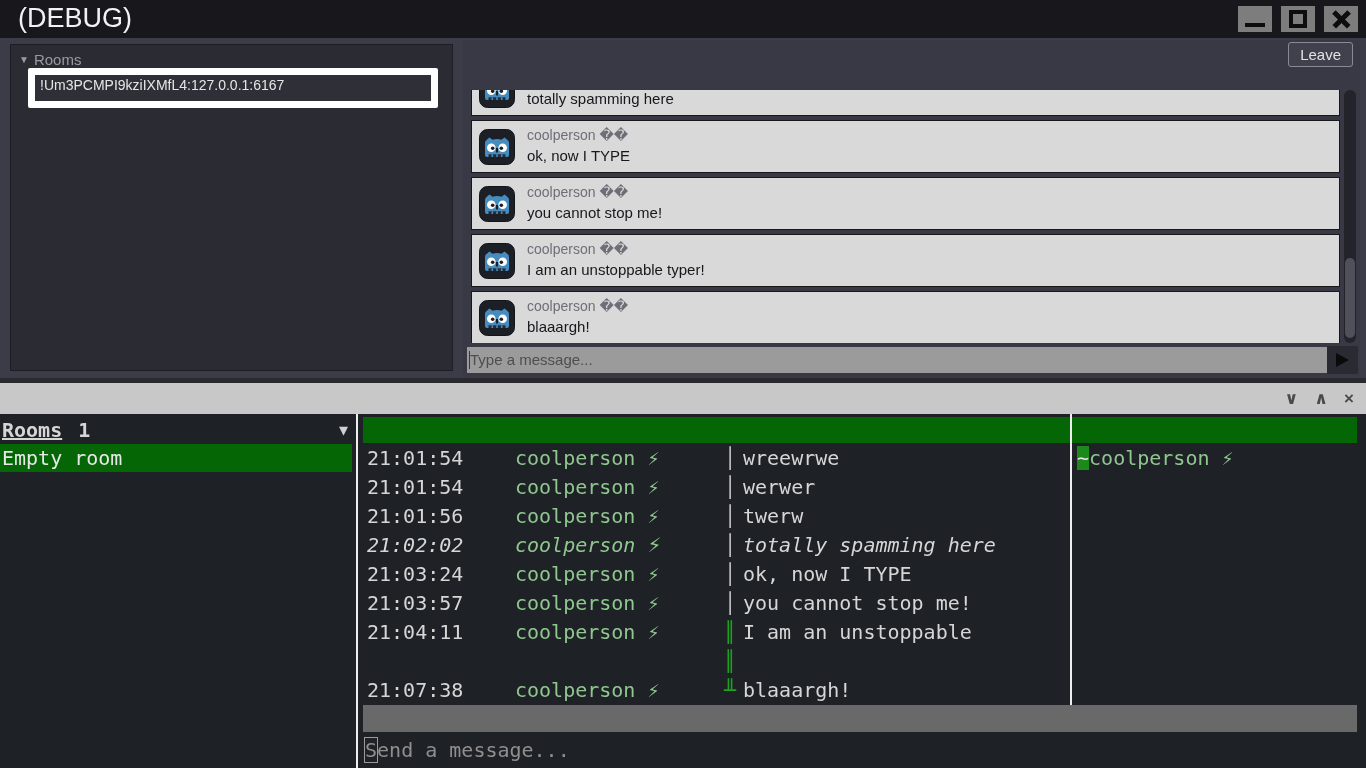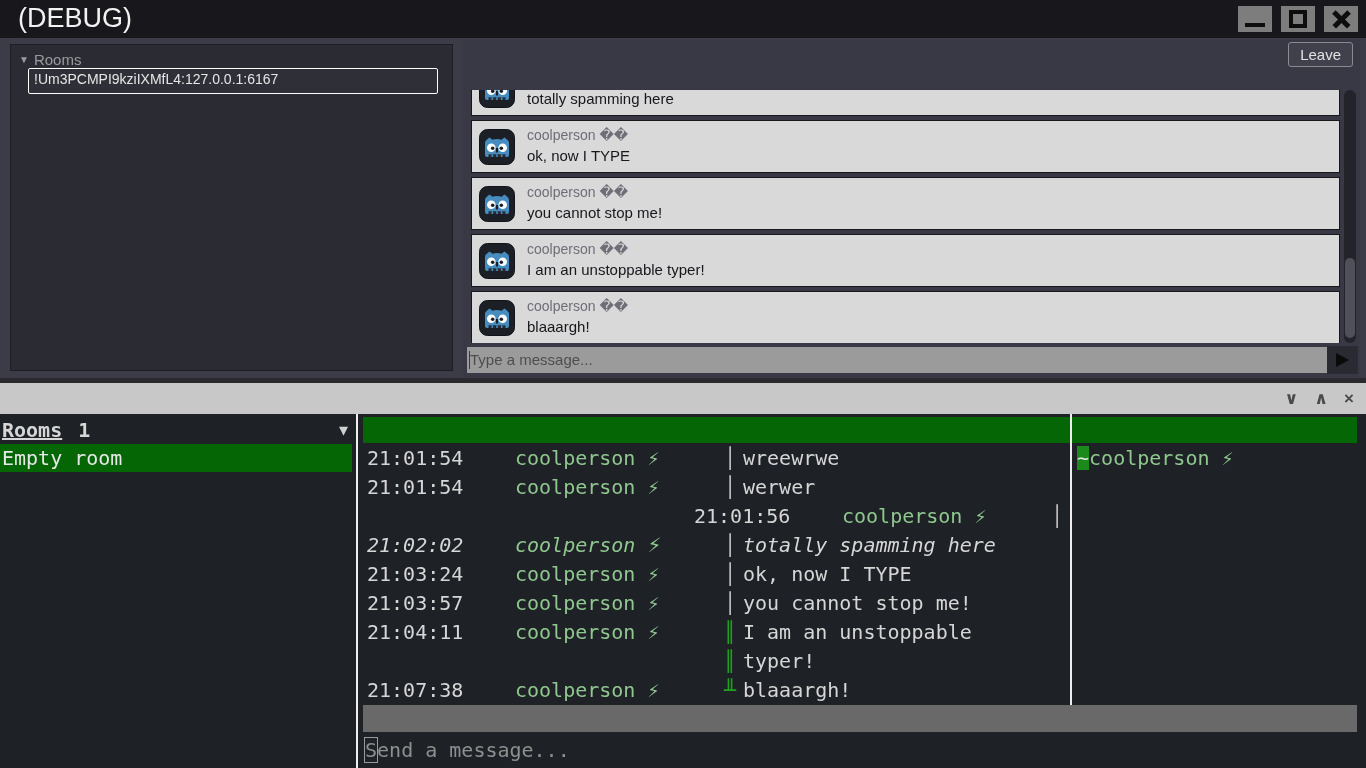--- a/index.html
+++ b/index.html
@@ -15,22 +15,22 @@
   .g-max { position:absolute; left:8px; top:4px; width:18px; height:18px; border:4px solid #0d0d0d; }
   .g-x1,.g-x2 { position:absolute; left:7px; top:11px; width:21px; height:4.5px; background:#0d0d0d; }
   .g-x1 { transform:rotate(45deg);} .g-x2 { transform:rotate(-45deg);}
 
   .main { position:absolute; left:0; top:38px; width:1366px; height:340px; background:#3c3c48; }
 
   .rooms-panel { position:absolute; left:10px; top:6px; width:443px; height:327px;
                  background:#2b2b33; border:1px solid #1d1d24; }
   .tree-row { position:absolute; left:8px; top:6px; color:#9a9a9f; font-size:15px; display:flex; align-items:center; gap:5px; }
   .tree-arrow { font-size:10px; color:#9a9a9f; }
-  .room-item { position:absolute; left:17px; top:23px; width:410px; height:26px; background:#2f2f38;
-               border:1px solid #ffffff; border-radius:2px; color:#e6e6e6; font-size:14px;
+  .room-item { position:absolute; left:17px; top:23px; width:410px; height:40px; background:#2f2f38;
+               border:7px solid #ffffff; border-radius:2px; color:#e6e6e6; font-size:14px;
                line-height:20px; padding-left:5px; white-space:nowrap; overflow:hidden; }
 
   .chat-panel { position:absolute; left:463px; top:2px; width:897px; height:337px; background:#393945; }
   .leave-btn { position:absolute; right:7px; top:2px; padding:3px 11px; font-size:15px; color:#e2e2e2;
                background:#41414d; border:1px solid #8a8a93; border-radius:3px; }
   .msg-viewport { position:absolute; left:8px; top:50px; width:885px; height:253px; overflow:hidden; }
   .msg-card { position:relative; width:869px; height:53px; background:var(--card-bg);
               border:1px solid #17171c; margin-bottom:4px; }
   .msg-card.partial { margin-top:-27px; }
   .avatar { position:absolute; left:7px; top:8px; width:36px; height:36px; }
@@ -227,26 +227,26 @@
     </div>
     <div id="buffer-items">
         <div class="buffer-item selected" style="top: 30px;">Empty room</div>
       </div>
 
     <div class="vdiv d1"></div>
     <div class="topic-bar"></div>
     <div id="log-lines">
         <div class="log-row" style="top: 30px;"><span class="c-time">21:01:54</span><span class="c-nick">coolperson ⚡</span><span class="c-sep">│</span><span class="c-msg">wreewrwe</span></div>
         <div class="log-row" style="top: 59px;"><span class="c-time">21:01:54</span><span class="c-nick">coolperson ⚡</span><span class="c-sep">│</span><span class="c-msg">werwer</span></div>
-        <div class="log-row" style="top: 88px; justify-content: flex-end;"><span class="c-time">21:01:56</span><span class="c-nick">coolperson ⚡</span><span class="c-sep">│</span></div>
+        <div class="log-row" style="top: 88px; justify-content: flex-end;"><span class="c-time">21:01:56</span><span class="c-nick">coolperson ⚡</span><span class="c-sep">│</span><span class="c-msg">twerw</span></div>
         <div class="log-row" style="top: 117px; font-style: italic;"><span class="c-time">21:02:02</span><span class="c-nick">coolperson ⚡</span><span class="c-sep">│</span><span class="c-msg">totally spamming here</span></div>
         <div class="log-row" style="top: 146px;"><span class="c-time">21:03:24</span><span class="c-nick">coolperson ⚡</span><span class="c-sep">│</span><span class="c-msg">ok, now I TYPE</span></div>
         <div class="log-row" style="top: 175px;"><span class="c-time">21:03:57</span><span class="c-nick">coolperson ⚡</span><span class="c-sep">│</span><span class="c-msg">you cannot stop me!</span></div>
         <div class="log-row" style="top: 204px;"><span class="c-time">21:04:11</span><span class="c-nick">coolperson ⚡</span><span class="c-sep marker">║</span><span class="c-msg">I am an unstoppable</span></div>
-        <div class="log-row" style="top: 233px;"><span class="c-time"></span><span class="c-nick"></span><span class="c-sep marker">║</span><span class="c-msg">typer!</span></div>
+        <div class="log-row" style="top: 233px;"><span class="c-time"></span><span class="c-nick"></span><span class="c-sep marker">║</span></div>
         <div class="log-row" style="top: 262px;"><span class="c-time">21:07:38</span><span class="c-nick">coolperson ⚡</span><span class="c-sep marker">╨</span><span class="c-msg">blaaargh!</span></div>
       </div>
     <div class="vdiv d2"></div>
     <div id="userlist">
         <div class="userlist-row" style="top: 30px;"><span class="ul-prefix">~</span><span class="ul-nick">coolperson ⚡</span></div>
       </div>
 
     <div class="status-bar"></div>
     <div class="term-input"><span class="cursor-char">S</span>end a message...</div>
   </div>

